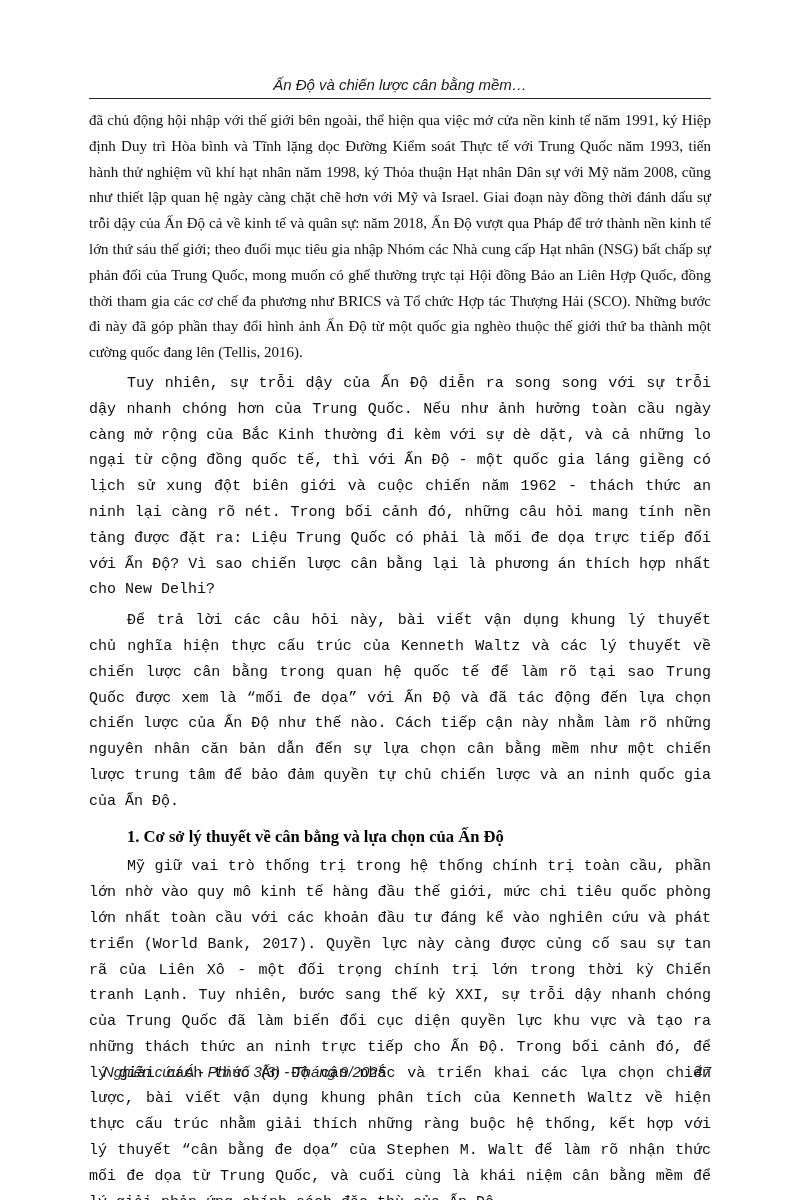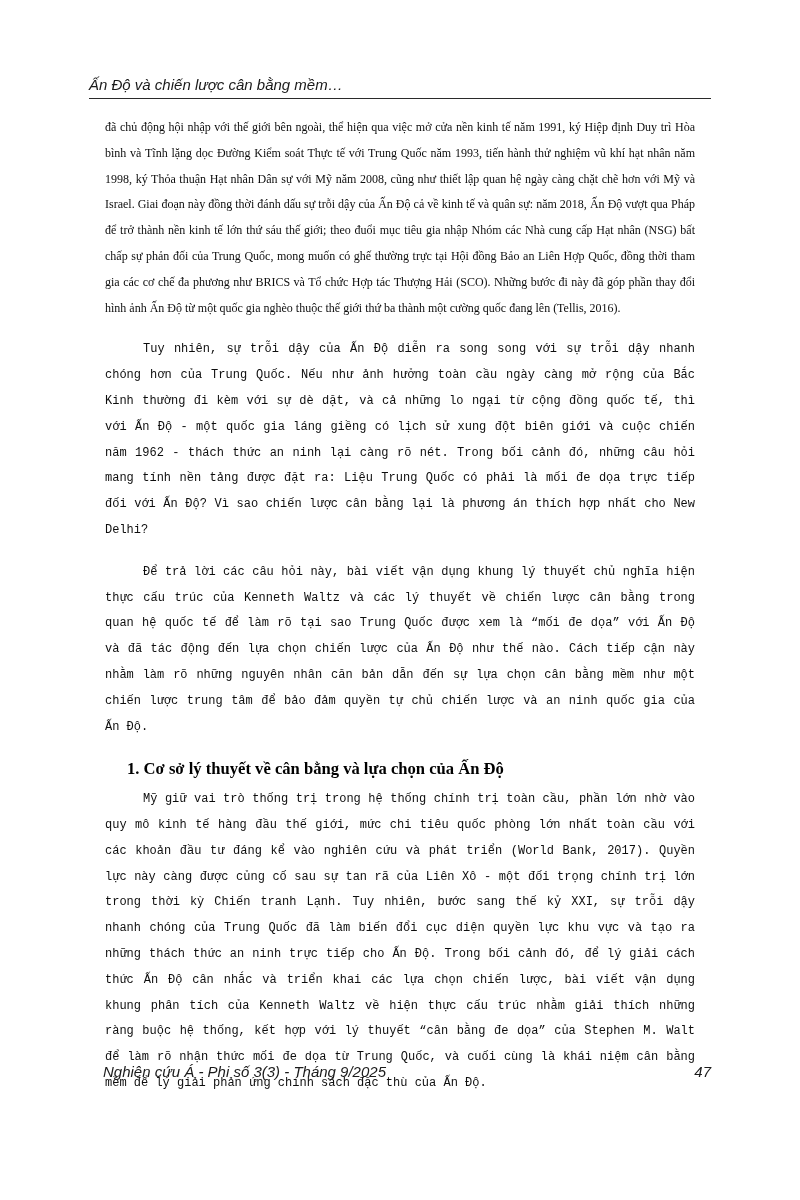--- a/index.html
+++ b/index.html
@@ -17,36 +17,36 @@
     font-family: "Liberation Serif", serif;
   }
   .column {
     position: absolute;
     left: 89px;
     width: 622px;
     top: 0;
   }
   .running-head {
     margin-top: 76px;
-    text-align: left;
+    text-align: center;
     font-family: "Liberation Sans", sans-serif;
     font-style: italic;
     font-size: 15px;
     color: #1a1a1a;
     padding-bottom: 5px;
     border-bottom: 1.6px solid #2a2a2a;
   }
   .body-text {
     margin-top: 9px;
   }
   .para {
-    font-size: 12px;
+    font-size: 15px;
     line-height: 25.8px;
     text-align: justify;
-    margin: 16px;
+    margin: 0;
     color: #0d0d0d;
   }
   .para.indent {
     text-indent: 38px;
     margin-top: 5px;
     font-family: Liberation Mono, monospace;
   }
   .section-heading {
     font-size: 16.6px;
     line-height: 25.8px;

